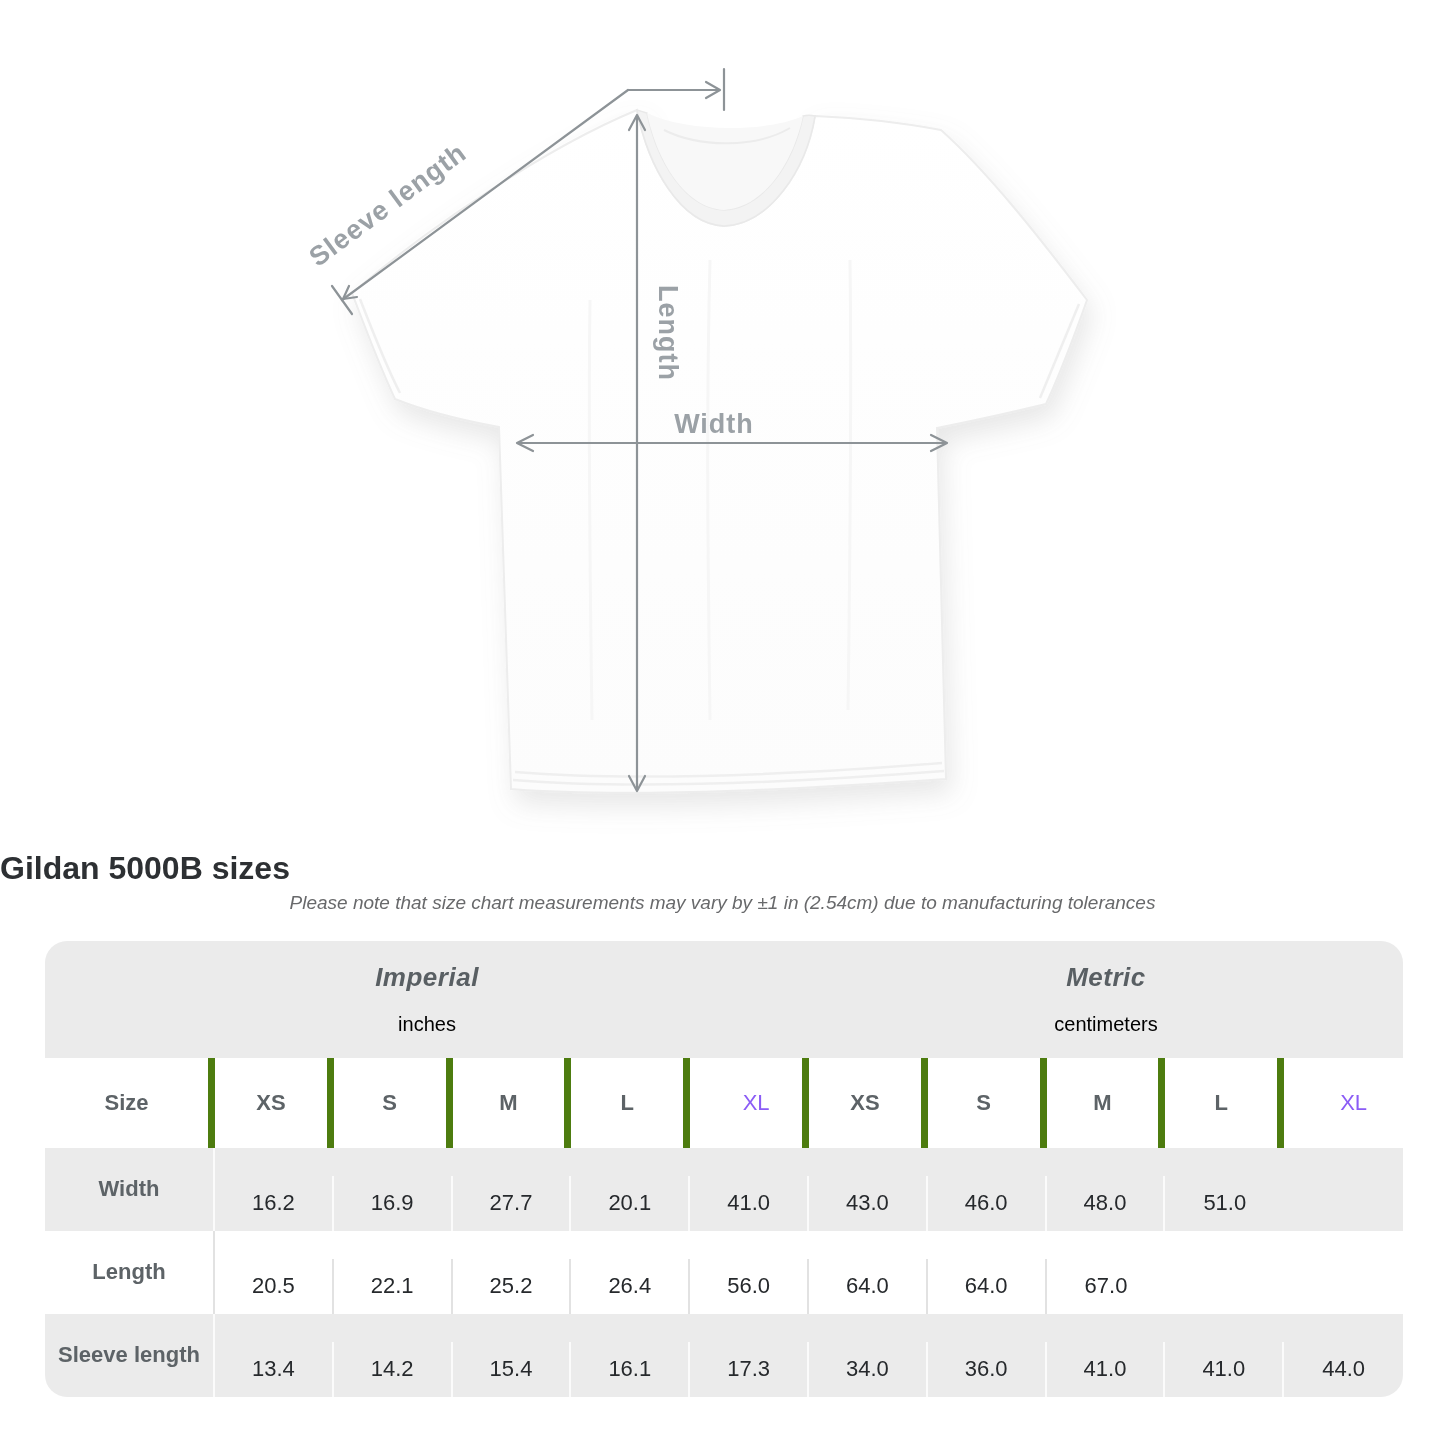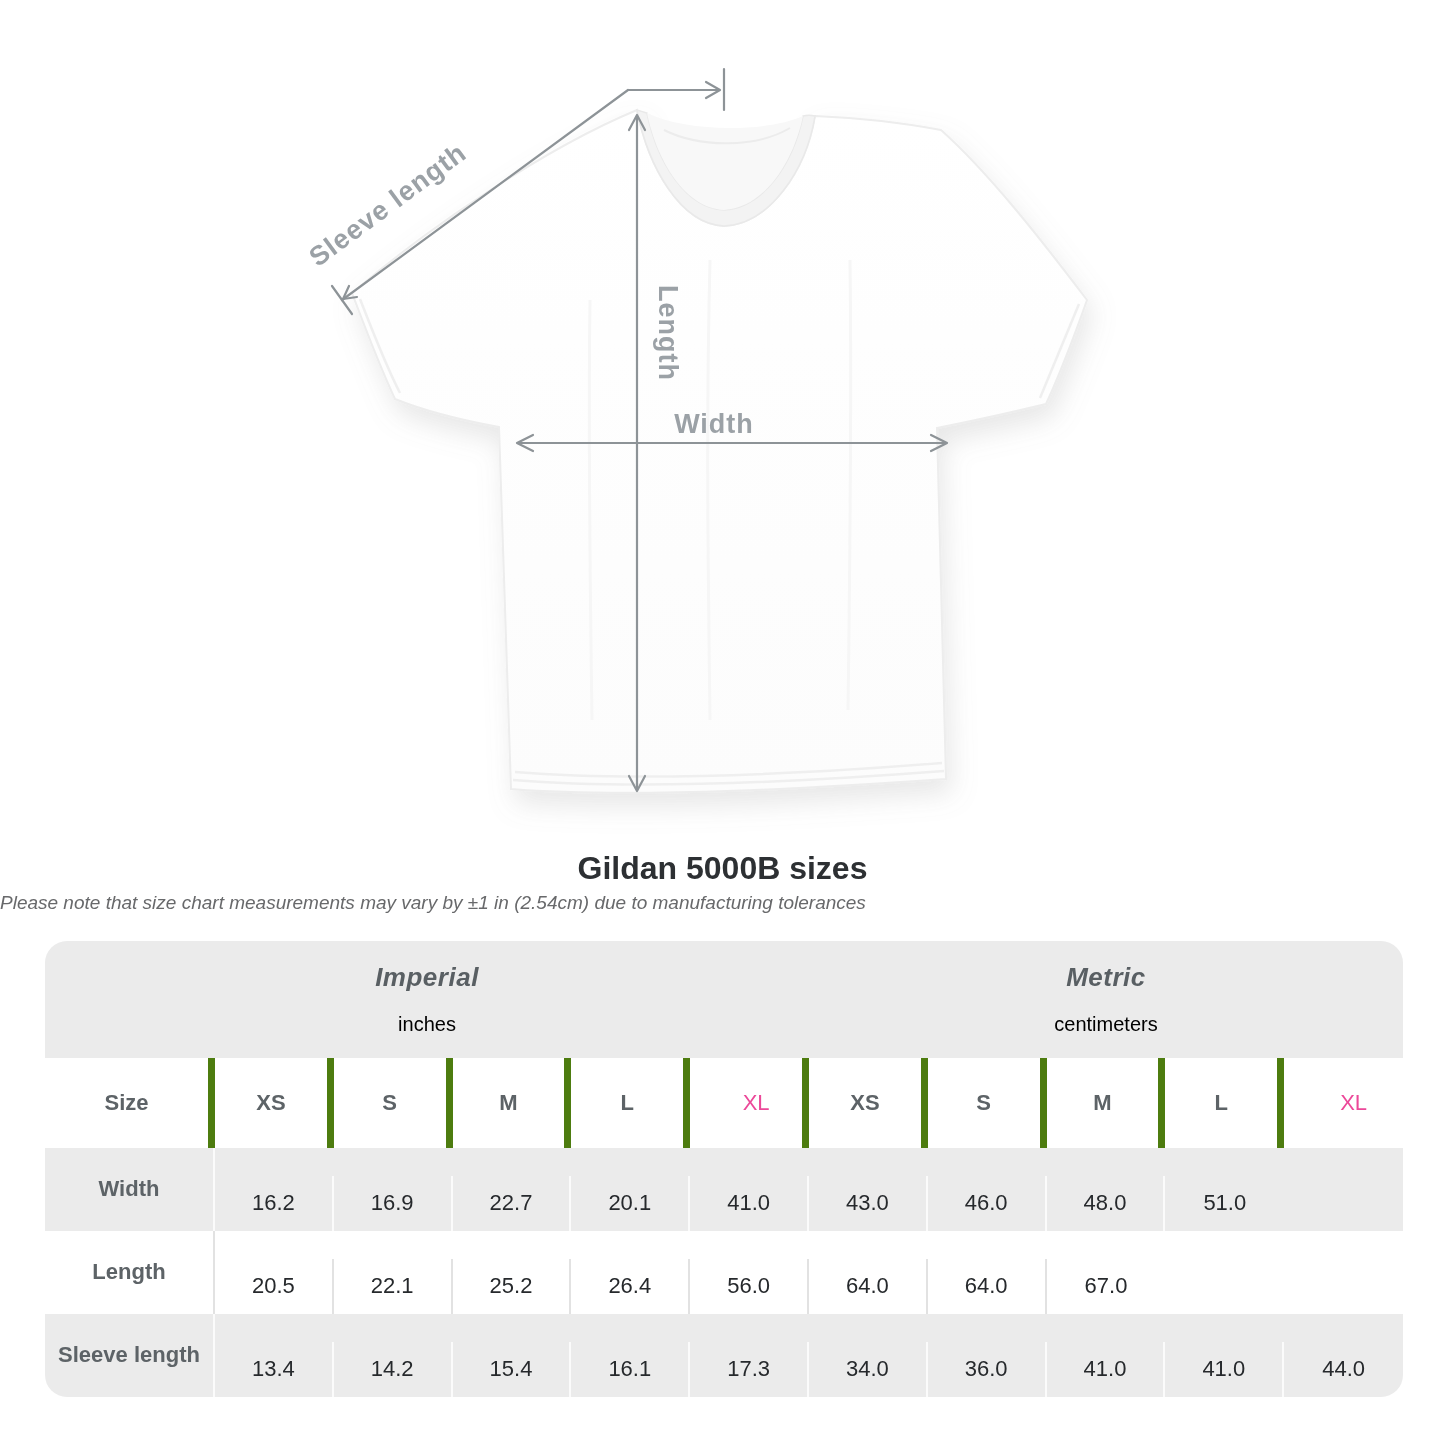--- a/index.html
+++ b/index.html
@@ -6,23 +6,23 @@
   body{width:1445px;height:1445px;overflow:hidden;font-family:"Liberation Sans",sans-serif;
        -webkit-font-smoothing:antialiased;}
   .page{width:1445px;height:1445px;position:relative;background:#ffffff;}
 
   
   .diagram{width:1445px;height:845px;position:relative;}
   .diagram svg{display:block;width:1445px;height:845px;}
   .dim-label{font-weight:bold;font-size:27px;fill:#9ba1a6;letter-spacing:1px;}
 
   
-  .title{margin:6px 0 0;text-align:center;font-size:32px;line-height:1.12;
+  .title{margin:6px 0 0;text-align:left;font-size:32px;line-height:1.12;
          font-weight:bold;color:#2d3033;}
-  .subtitle{margin:5px 0 12px;font-style:italic;font-size:19px;
+  .subtitle{margin:5px 0 12px;text-align:center;font-style:italic;font-size:19px;
             color:#68696b;}
 
   
   .size-table{width:1358px;margin:27px 0 0 45px;border-radius:22px;overflow:hidden;
               background:#ffffff;}
   .row{display:grid;grid-template-columns:170px repeat(10,1fr);}
   .unit-row{height:117px;background:#ebebeb;}
   .unit-cell{display:flex;flex-direction:column;align-items:center;justify-content:center;
              gap:20px;}
   .unit-cell.imp{grid-column:1 / 7;}
@@ -36,21 +36,21 @@
   .data-row.gray{background:#ebebeb;}
   .data-row.white{background:#ffffff;}
 
   .c{display:flex;align-items:center;justify-content:center;font-size:22px;}
   .size-row .c{border-right:7px solid #4d7c0f;}
   .data-row.white .c{border-right:2px solid #e2e2e2;}
   .data-row.gray .c{border-right:2px solid #fbfbfb;}
   .row .c:last-child{border-right:none;}
 
   .h{font-weight:bold;color:#5d6367;}
-  .h.xl-dark{font-weight:normal;color:#ec4899;padding-left:20px;}
+  .h.xl-dark{font-weight:normal;color:#8b5cf6;padding-left:20px;}
   .lab{font-weight:bold;color:#5d6367;}
   .v{font-weight:normal;color:#26292c;margin-top:28px;}
 </style>
 </head>
 <body>
 
 <div class="page">
 
   <div class="diagram">
     <svg viewBox="0 0 1445 845">
@@ -157,21 +157,21 @@
       <div class="c h">S</div>
       <div class="c h">M</div>
       <div class="c h">L</div>
       <div class="c h xl-dark">XL</div>
     </div>
 
     <div class="row data-row gray">
       <div class="c lab">Width</div>
       <div class="c v">16.2</div>
       <div class="c v">16.9</div>
-      <div class="c v">22.7</div>
+      <div class="c v">27.7</div>
       <div class="c v">20.1</div>
       <div class="c v">41.0</div>
       <div class="c v">43.0</div>
       <div class="c v">46.0</div>
       <div class="c v">48.0</div>
       <div class="c v">51.0</div>
     </div>
 
     <div class="row data-row white">
       <div class="c lab">Length</div>

